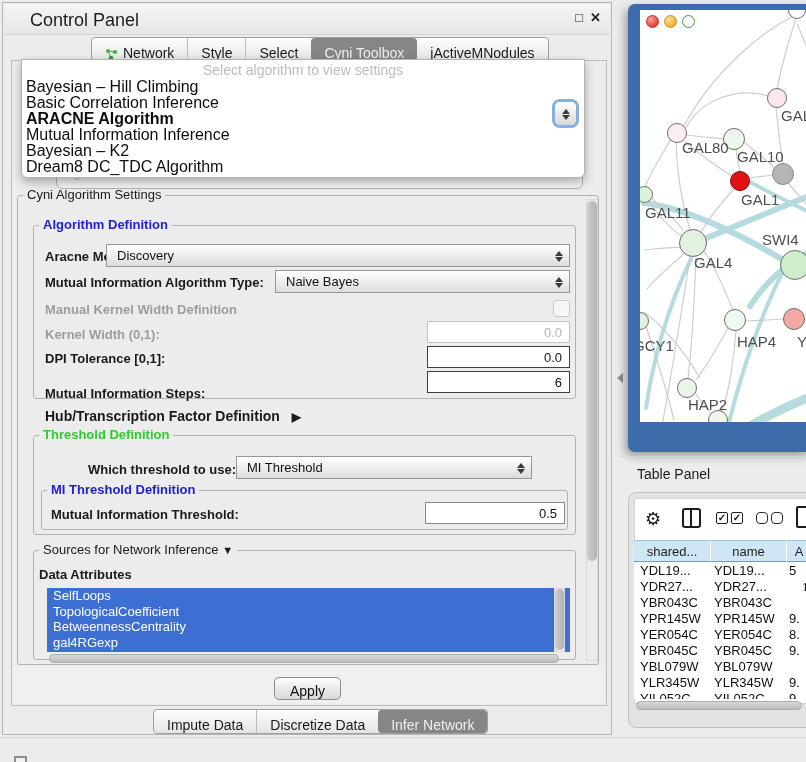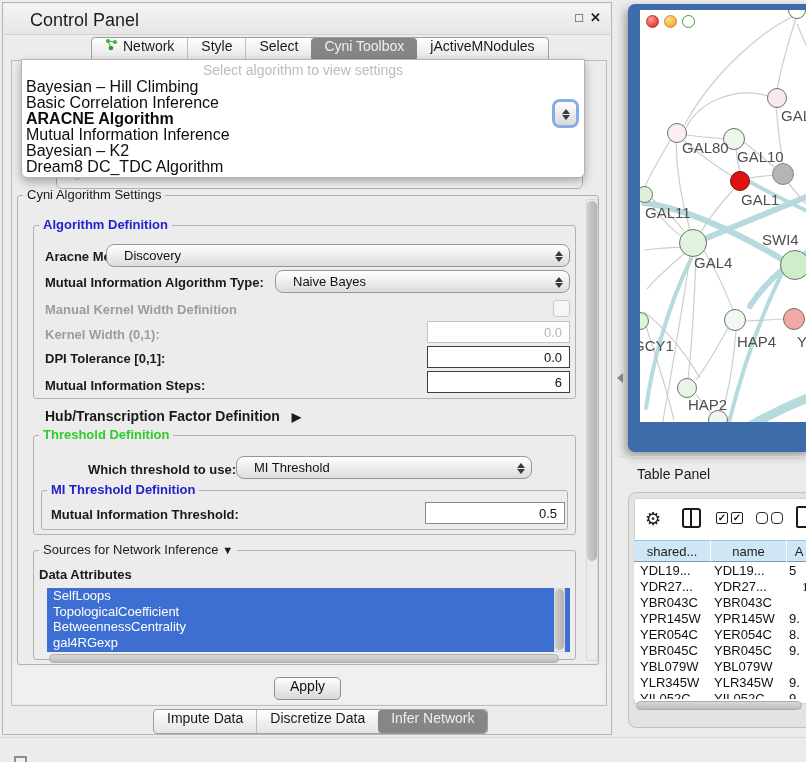--- a/index.html
+++ b/index.html
@@ -10,31 +10,31 @@
   #cp{position:absolute;left:2px;top:2px;width:610px;height:733px;background:#ececec;
       border:1px solid #b5b5b5;box-sizing:border-box;}
   #cp-title{position:absolute;left:1px;top:1px;right:1px;height:30px;
       background:linear-gradient(#f5f5f5,#e6e6e6);border-bottom:1px solid #d2d2d2;}
   #cp-title .t{position:absolute;left:26px;top:6px;font-size:18px;color:#1c1c1c;}
   .winbtn{position:absolute;top:6px;font-size:13px;color:#222;cursor:default;}
   
   .tabbar{position:absolute;display:flex;align-items:stretch;height:23px;
       border:1px solid #9f9f9f;border-radius:4px;background:linear-gradient(#fdfdfd,#e4e4e4);
       overflow:hidden;font-size:14px;color:#1a1a1a;}
-  .tab{display:flex;align-items:flex-start;padding:0 13px;white-space:nowrap;}
+  .tab{display:flex;align-items:flex-end;padding:0 13px;white-space:nowrap;}
   .tab.sep{border-left:1px solid #bdbdbd;}
   .tab.sel{background:#868686;color:#efefef;border-radius:4px;}
   
   .group{position:absolute;border:1px solid #b2b2b2;border-radius:3px;box-sizing:border-box;}
   .gtitle{position:absolute;font-size:13px;background:#ececec;padding:0 4px;line-height:14px;}
   .lbl{position:absolute;font-size:13px;font-weight:bold;color:#1a1a1a;white-space:nowrap;}
   .lbl.dim{color:#9c9c9c;}
-  .combo{position:absolute;height:23px;box-sizing:border-box;border:1px solid #969696;border-radius:8px;
+  .combo{position:absolute;height:23px;box-sizing:border-box;border:1px solid #969696;border-radius:0;
       background:linear-gradient(#ffffff,#dcdcdc);display:flex;align-items:center;
-      padding-left:17px;font-size:13px;color:#111;}
+      padding-left:10px;font-size:13px;color:#111;}
   .sparrows{position:absolute;right:6px;top:50%;width:8px;height:0;}
   .sparrows i{position:absolute;left:0;width:0;height:0;border:4px solid transparent;}
   .sparrows .up{top:-9px;border-bottom:5px solid #3a3a3a;}
   .sparrows .dn{top:1px;border-top:5px solid #3a3a3a;}
   .tfield{position:absolute;height:22px;box-sizing:border-box;background:#fff;
       border:1px solid #3f3f3f;display:flex;align-items:center;justify-content:flex-end;
       padding:0 7px;font-size:13px;color:#111;}
   .tfield.dis{border:1px solid #c3c3c3;color:#b3b3b3;}
   
   #popup{position:absolute;left:18px;top:56px;width:562px;height:117px;background:#ffffff;
@@ -45,21 +45,21 @@
   #focus-combo{position:absolute;left:552px;top:99px;width:21px;height:23px;border-radius:5px;
       background:linear-gradient(#fff,#d8d8d8);box-shadow:0 0 0 3px #85aee3;z-index:60;}
   
   #attr-list{position:absolute;left:44px;top:585px;width:523px;height:64px;background:#3d6fd2;overflow:hidden;}
   .ai{height:15.5px;line-height:15.5px;font-size:13px;color:#fff;padding-left:6px;white-space:nowrap;}
   
   .sbtrack{position:absolute;background:#ebebeb;border:1px solid #d9d9d9;box-sizing:border-box;border-radius:6px;}
   .sbthumb{position:absolute;background:linear-gradient(90deg,#cfcfcf,#b2b2b2);border-radius:6px;}
   .sbthumb.h{background:linear-gradient(#d8d8d8,#bdbdbd);border:1px solid #adadad;box-sizing:border-box;}
   .btn{position:absolute;height:23px;box-sizing:border-box;border:1px solid #8e8e8e;border-radius:5px;
-      background:linear-gradient(#fefefe,#d8d8d8);display:flex;align-items:flex-start;justify-content:center;
+      background:linear-gradient(#fefefe,#d8d8d8);display:flex;align-items:flex-end;justify-content:center;
       font-size:14px;color:#111;}
   
   #netwin{position:absolute;left:628px;top:4px;width:184px;height:448px;background:#3e6caa;
       border-radius:7px;box-shadow:-3px 4px 10px rgba(0,0,0,.35);}
   #netcanvas{position:absolute;left:640px;top:10px;width:172px;height:412px;background:#ffffff;overflow:hidden;}
   .tl{position:absolute;top:15px;width:13px;height:13px;border-radius:50%;box-sizing:border-box;}
   .node{position:absolute;border-radius:50%;border:1.5px solid #6f6f6f;box-sizing:border-box;}
   .nlabel{position:absolute;font-size:15px;color:#4f4f4f;white-space:nowrap;}
   
   #tp-outer{position:absolute;left:628px;top:492px;width:190px;height:236px;background:#e3e3e3;
@@ -153,21 +153,21 @@
     <span class="lbl dim" style="left:42px;top:324px;">Kernel Width (0,1):</span>
     <div class="tfield dis" style="left:424px;top:318px;width:143px;">
       <span>0.0</span>
     </div>
 
     <span class="lbl" style="left:42px;top:348px;">DPI Tolerance [0,1]:</span>
     <div class="tfield" style="left:424px;top:343px;width:143px;">
       <span>0.0</span>
     </div>
 
-    <span class="lbl" style="left:42px;top:375px;">Mutual Information Steps:</span>
+    <span class="lbl" style="left:42px;top:383px;">Mutual Information Steps:</span>
     <div class="tfield" style="left:424px;top:368px;width:143px;">
       <span>6</span>
     </div>
 
     <span class="lbl" style="left:42px;top:405px;font-size:14px;">
       <span>Hub/Transcription Factor Definition</span>
       <span style="margin-left:8px;font-size:12px;">▶</span>
     </span>
 
     <div class="group" style="left:30px;top:432px;width:543px;height:100px;"></div>

